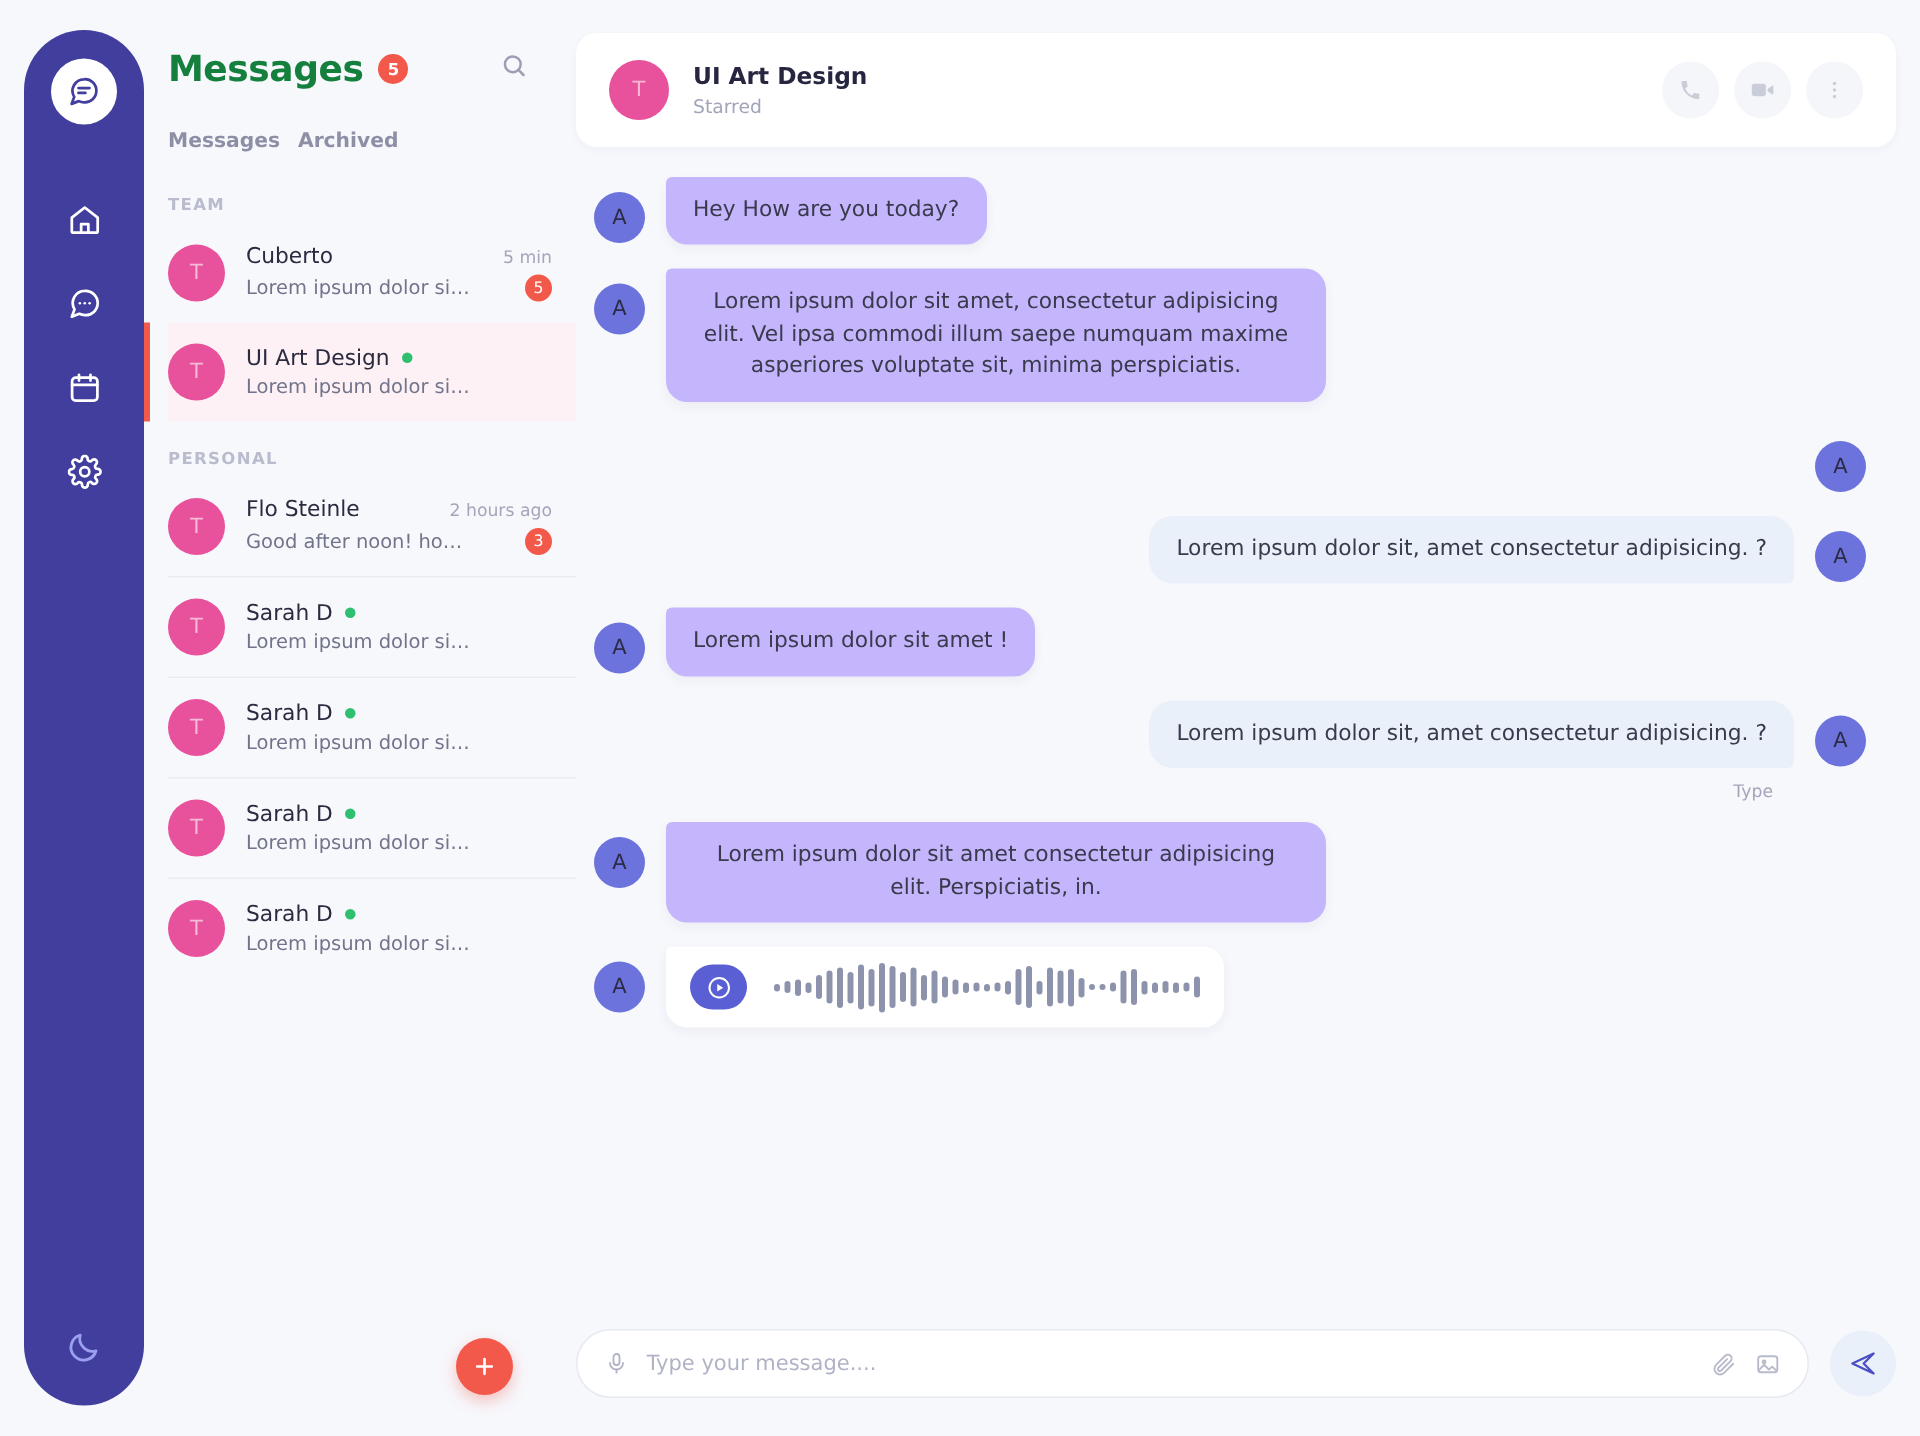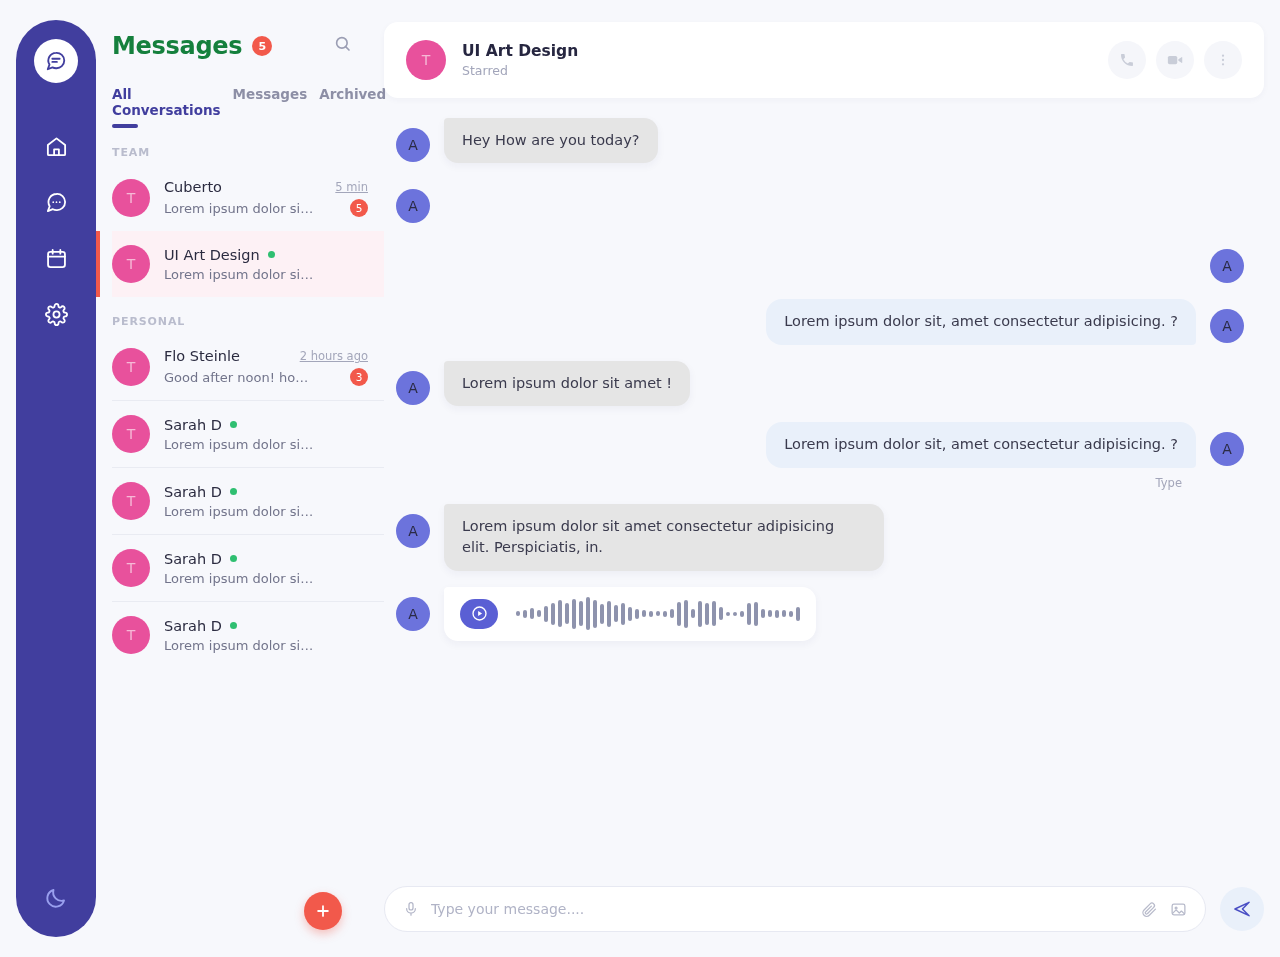--- a/index.html
+++ b/index.html
@@ -66,21 +66,21 @@
   .avatar {
     width: 38px; height: 38px; border-radius: 50%;
     background: #E8519C; color: #f6b9d6;
     display: flex; align-items: center; justify-content: center;
     font-size: 14px; flex: none;
   }
   .conv-body { flex: 1; min-width: 0; }
   .conv-row1 { display: flex; align-items: center; }
   .conv-name { font-size: 14.5px; color: #2b2b40; }
   .dot-online { width: 7px; height: 7px; border-radius: 50%; background: #2fbf71; margin-left: 8px; flex: none; }
-  .conv-time { margin-left: auto; font-size: 11.5px; color: #a3a6ba; white-space: nowrap; text-decoration: underline; }
+  .conv-time { margin-left: auto; font-size: 11.5px; color: #a3a6ba; white-space: nowrap; }
   .conv-row2 { display: flex; align-items: center; margin-top: 4px; }
   .conv-prev { font-size: 13px; color: #72748b; white-space: nowrap; overflow: hidden; text-overflow: ellipsis; max-width: 150px; }
   .conv-badge {
     margin-left: auto; min-width: 18px; height: 18px; padding: 0 5px;
     border-radius: 9px; background: #F2594B; color: #fff;
     font-size: 10.5px; display: flex; align-items: center; justify-content: center;
   }
   .fab {
     position: absolute; left: 208px; top: 892px;
     width: 38px; height: 38px; border-radius: 50%;
@@ -113,23 +113,24 @@
   .msg.out { flex-direction: row-reverse; }
   .m-av {
     width: 34px; height: 34px; border-radius: 50%; background: #6C73DC; color: #2b2b45;
     display: flex; align-items: center; justify-content: center;
     font-size: 14px; flex: none; margin-top: 10px;
   }
   .bubble {
     max-width: 440px; padding: 12px 18px; font-size: 14.5px; line-height: 1.48; color: #3a3a4d;
   }
   .msg.in .bubble {
-    margin-left: 14px; background: #e5e5e5;
+    margin-left: 14px; background: #c4b5fd;
     border-radius: 4px 14px 14px 14px;
     box-shadow: 0 3px 8px rgba(40,40,90,0.05);
+    text-align: center;
   }
   .msg.out .bubble {
     margin-right: 14px; background: #e9f0fa;
     border-radius: 16px 16px 4px 16px; text-align: left;
   }
   .seen { text-align: right; font-size: 11.5px; color: #a3a6ba; padding-right: 82px; margin: -8px 0 14px 0; }
 
   .audio {
     margin-left: 14px; background: #ffffff; border-radius: 4px 14px 14px 14px;
     padding: 10px 16px; display: flex; align-items: center; gap: 18px;
@@ -210,21 +211,20 @@
       <div class="sb-count">5</div>
       <div class="sb-search">
         <svg width="18" height="18" viewBox="0 0 24 24" fill="none" stroke="#9b9eb4" stroke-width="2.2" stroke-linecap="round">
           <circle cx="10.5" cy="10.5" r="7"></circle>
             <path d="M20 20l-4.5-4.5"></path>
         </svg>
       </div>
     </div>
 
     <div class="sb-tabs">
-      <div class="sb-tab active">All Conversations</div>
       <div class="sb-tab">Messages</div>
       <div class="sb-tab">Archived</div>
     </div>
 
     <div class="sb-group">TEAM</div>
 
     <div class="conv">
       <div class="avatar">T</div>
       <div class="conv-body">
         <div class="conv-row1">
@@ -358,20 +358,21 @@
 
     <div class="msgs">
 
       <div class="msg in">
         <div class="m-av">A</div>
         <div class="bubble">Hey How are you today?</div>
       </div>
 
       <div class="msg in">
         <div class="m-av">A</div>
+        <div class="bubble">Lorem ipsum dolor sit amet, consectetur adipisicing elit. Vel ipsa commodi illum saepe numquam maxime asperiores voluptate sit, minima perspiciatis.</div>
       </div>
 
       <div class="msg out">
         <div class="m-av">A</div>
       </div>
 
       <div class="msg out">
         <div class="m-av">A</div>
         <div class="bubble">Lorem ipsum dolor sit, amet consectetur adipisicing. ?</div>
       </div>

